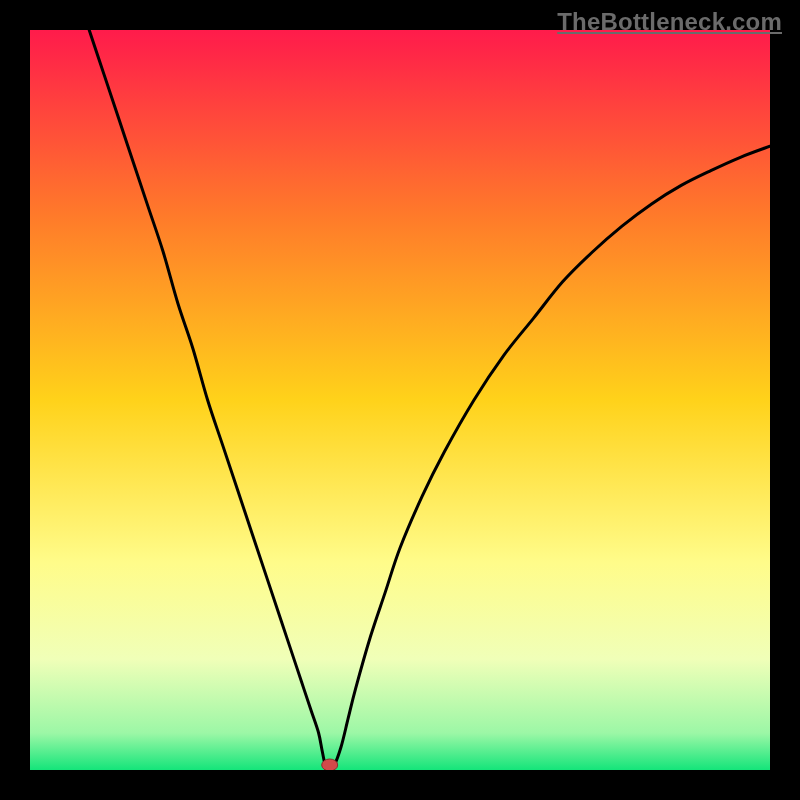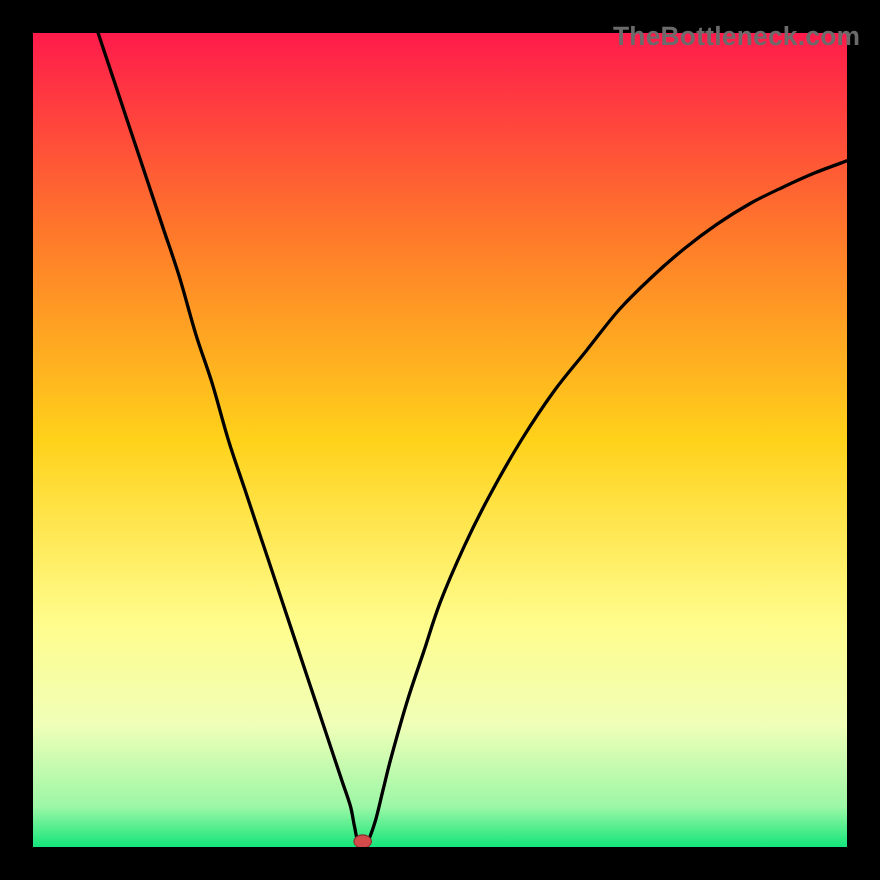--- a/index.html
+++ b/index.html
@@ -8,28 +8,29 @@
     background: #fff;
   }
   .container {
     width: 800px;
     height: 800px;
     position: relative;
     background: #000;
   }
   .watermark {
     position: absolute;
-    top: 20px;
+    top: 8px;
     right: 18px;
     font-family: Arial, Helvetica, sans-serif;
     font-size: 24px;
     font-weight: 600;
     color: #6b6b6b;
     letter-spacing: 0.2px;
     z-index: 5;
+    text-decoration: underline;
   }
   .plot-area {
     position: absolute;
     left: 30px;
     top: 30px;
     width: 740px;
     height: 740px;
     overflow: hidden;
   }
   svg {

